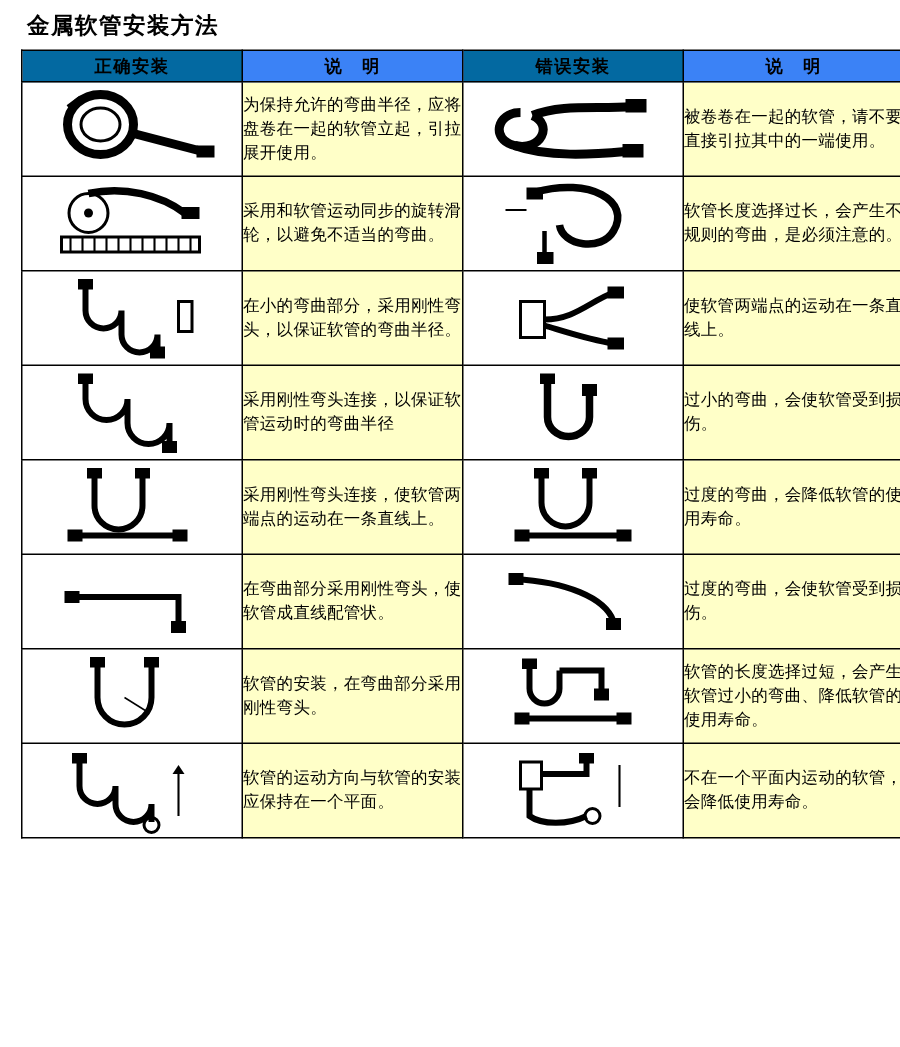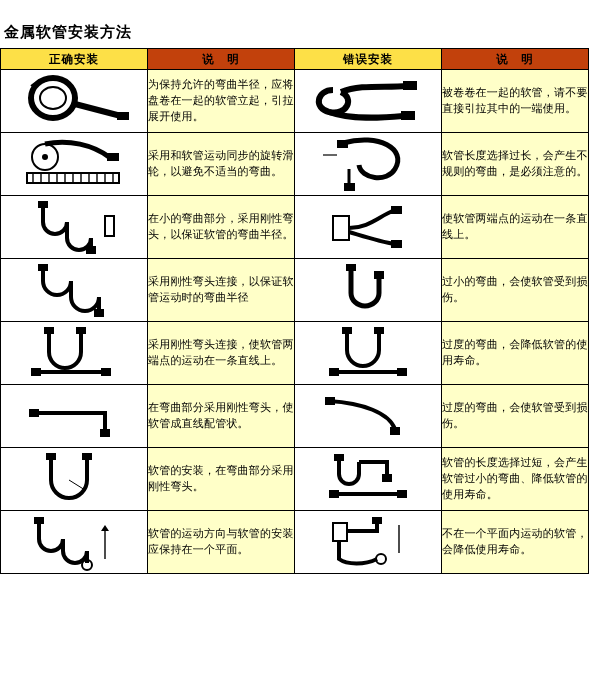--- a/index.html
+++ b/index.html
@@ -12,22 +12,21 @@
     height: 698px;
     font-family: "DejaVu Sans", "Liberation Sans", sans-serif;
     color: #000000;
     overflow: hidden;
   }
   .page {
     width: 600px;
     height: 599px;
     position: relative;
     box-sizing: border-box;
-    padding: 6px 8px 0 0;
-    margin-top: 15px;
+    padding: 6px 8px 0 14px;
   }
   .title {
     font-size: 15px;
     font-weight: bold;
     letter-spacing: 1px;
     margin: 2px 0 6px 4px;
     color: #000;
   }
   table.guide {
     border-collapse: collapse;
@@ -41,22 +40,22 @@
     vertical-align: middle;
   }
   thead th {
     background: #cfe8f5;
     font-size: 11.5px;
     font-weight: bold;
     height: 20px;
     text-align: center;
     letter-spacing: 1px;
   }
-  .col-img { width: 146px; background: #fde047; }
-  .col-txt { width: 146px; background: #c2410c; }
+  .col-img { width: 146px; background: #0369a1; }
+  .col-txt { width: 146px; background: #3b82f6; }
   td.desc {
     background: #ffffc8;
     font-size: 11px;
     line-height: 1.45;
     padding: 4px 6px;
     text-align: left;
     letter-spacing: 0.2px;
   }
   td.fig {
     background: #ffffff;

